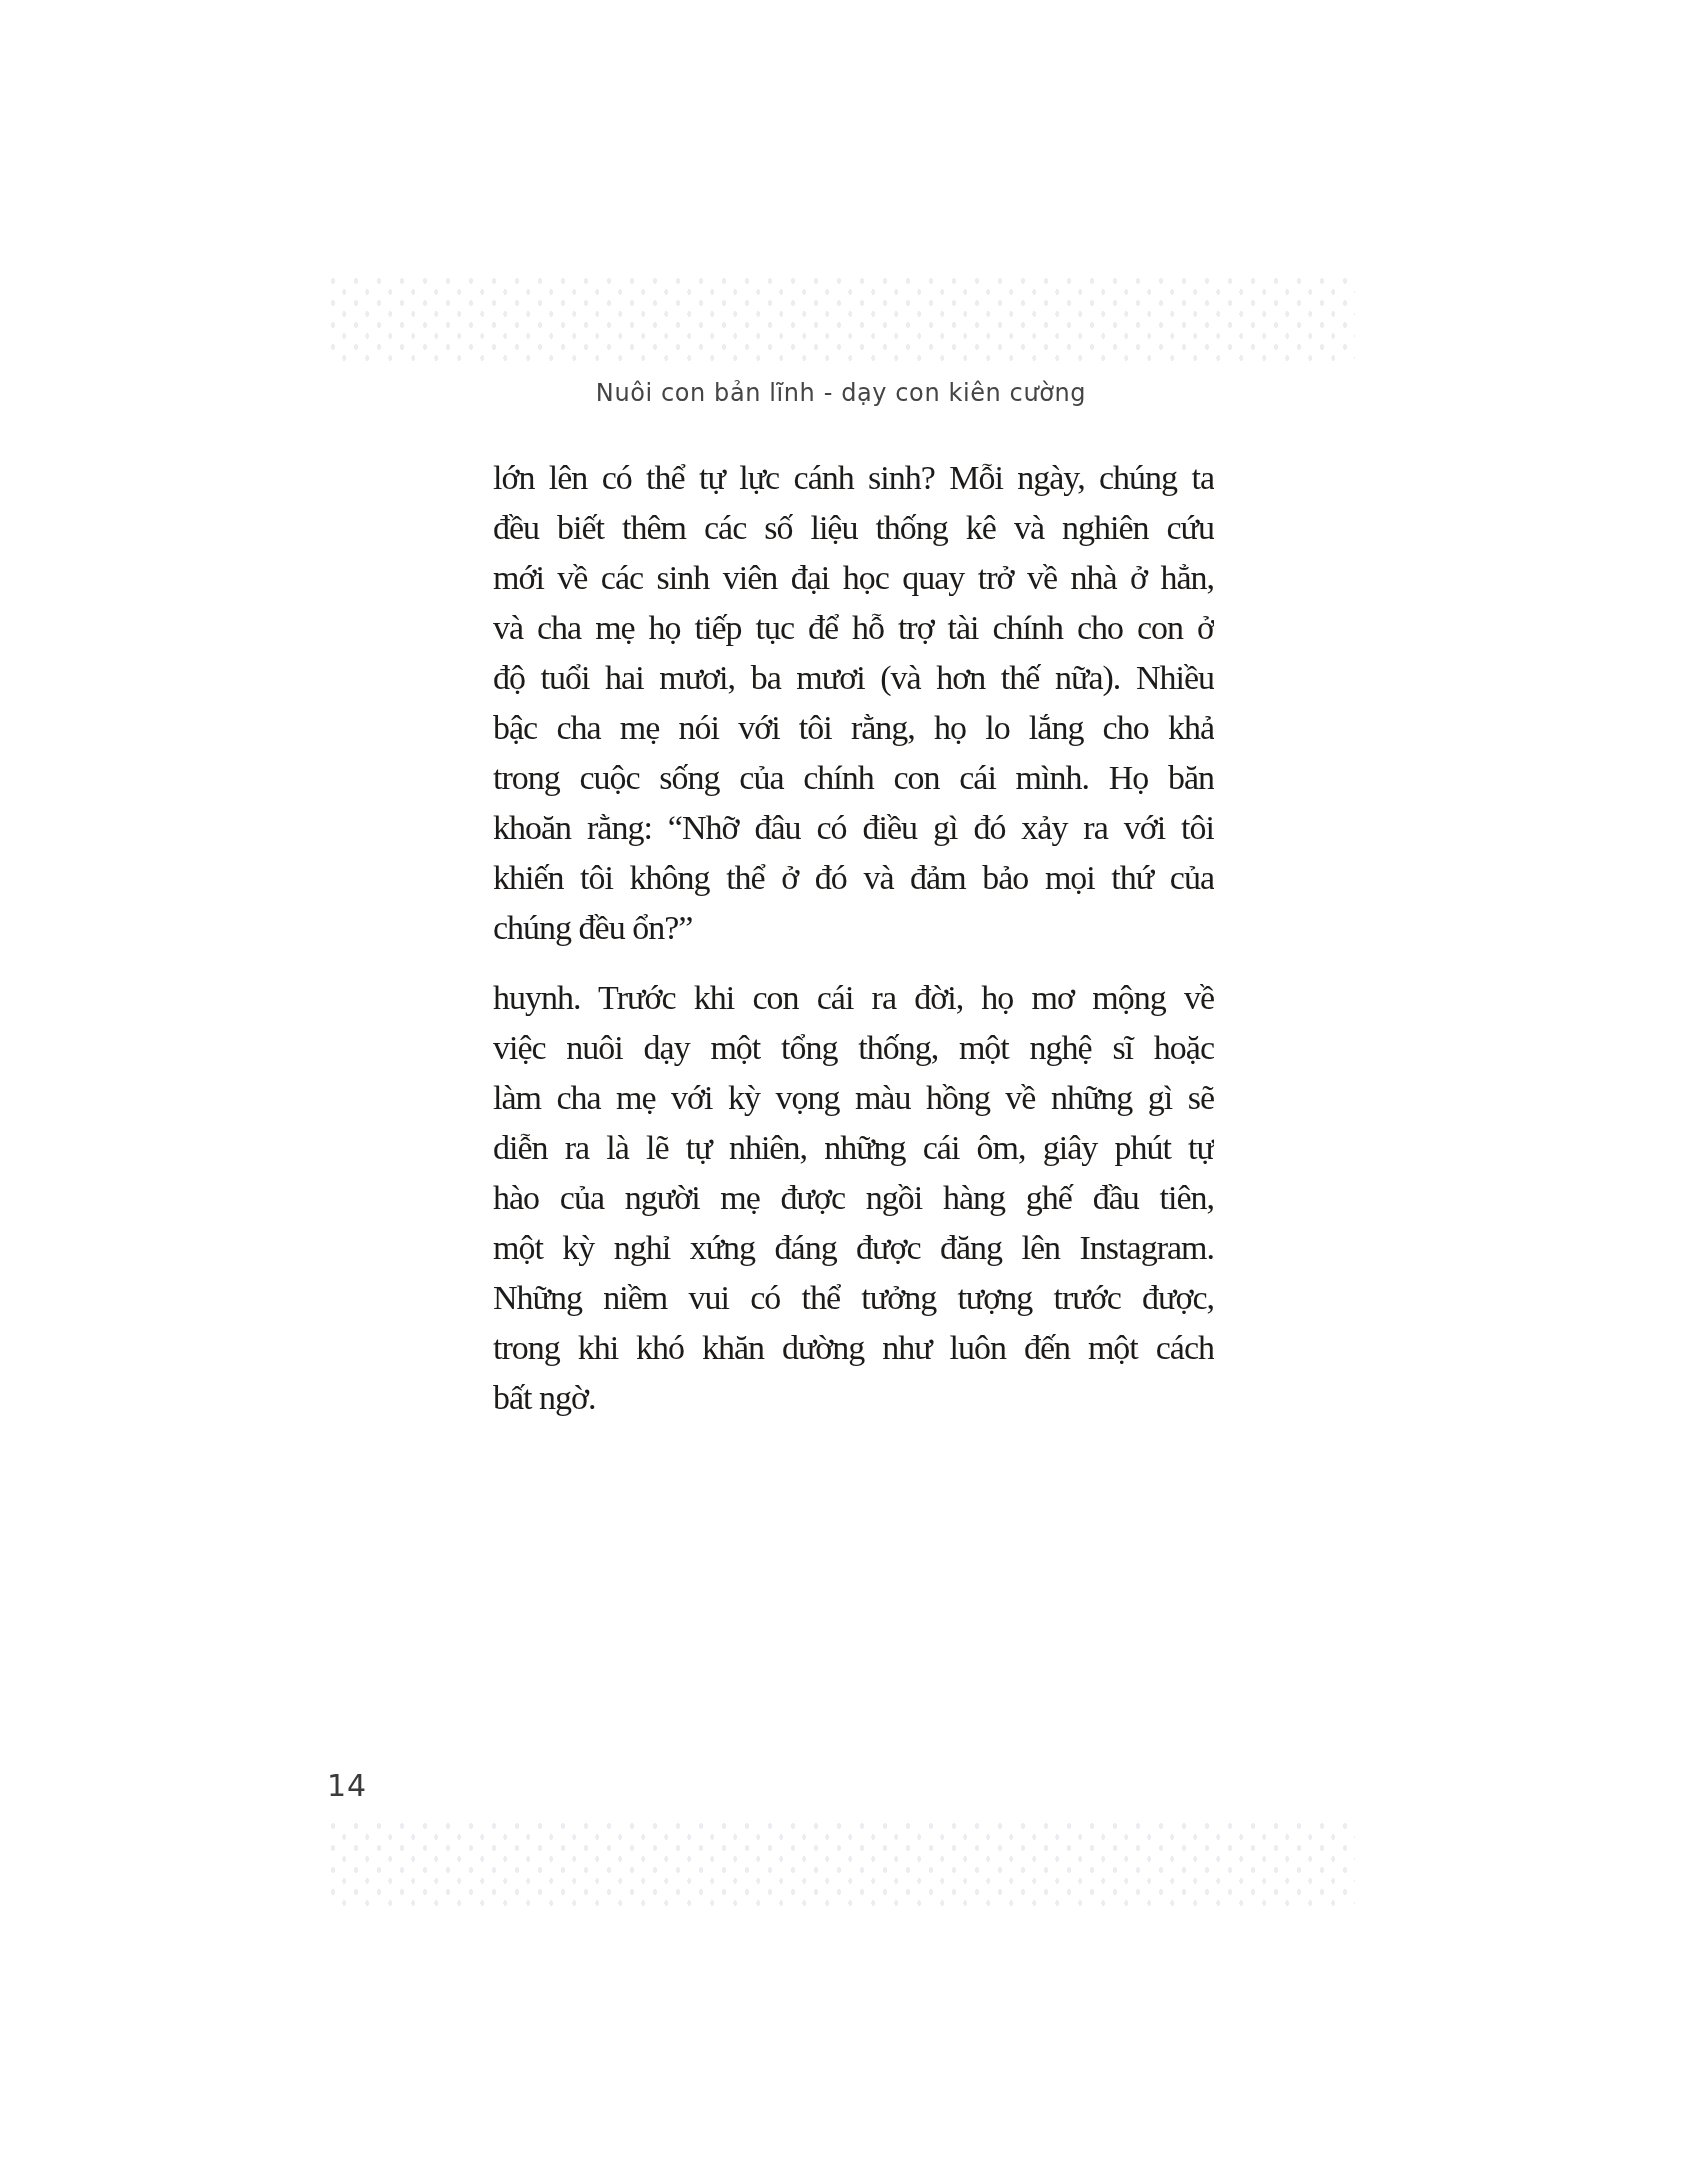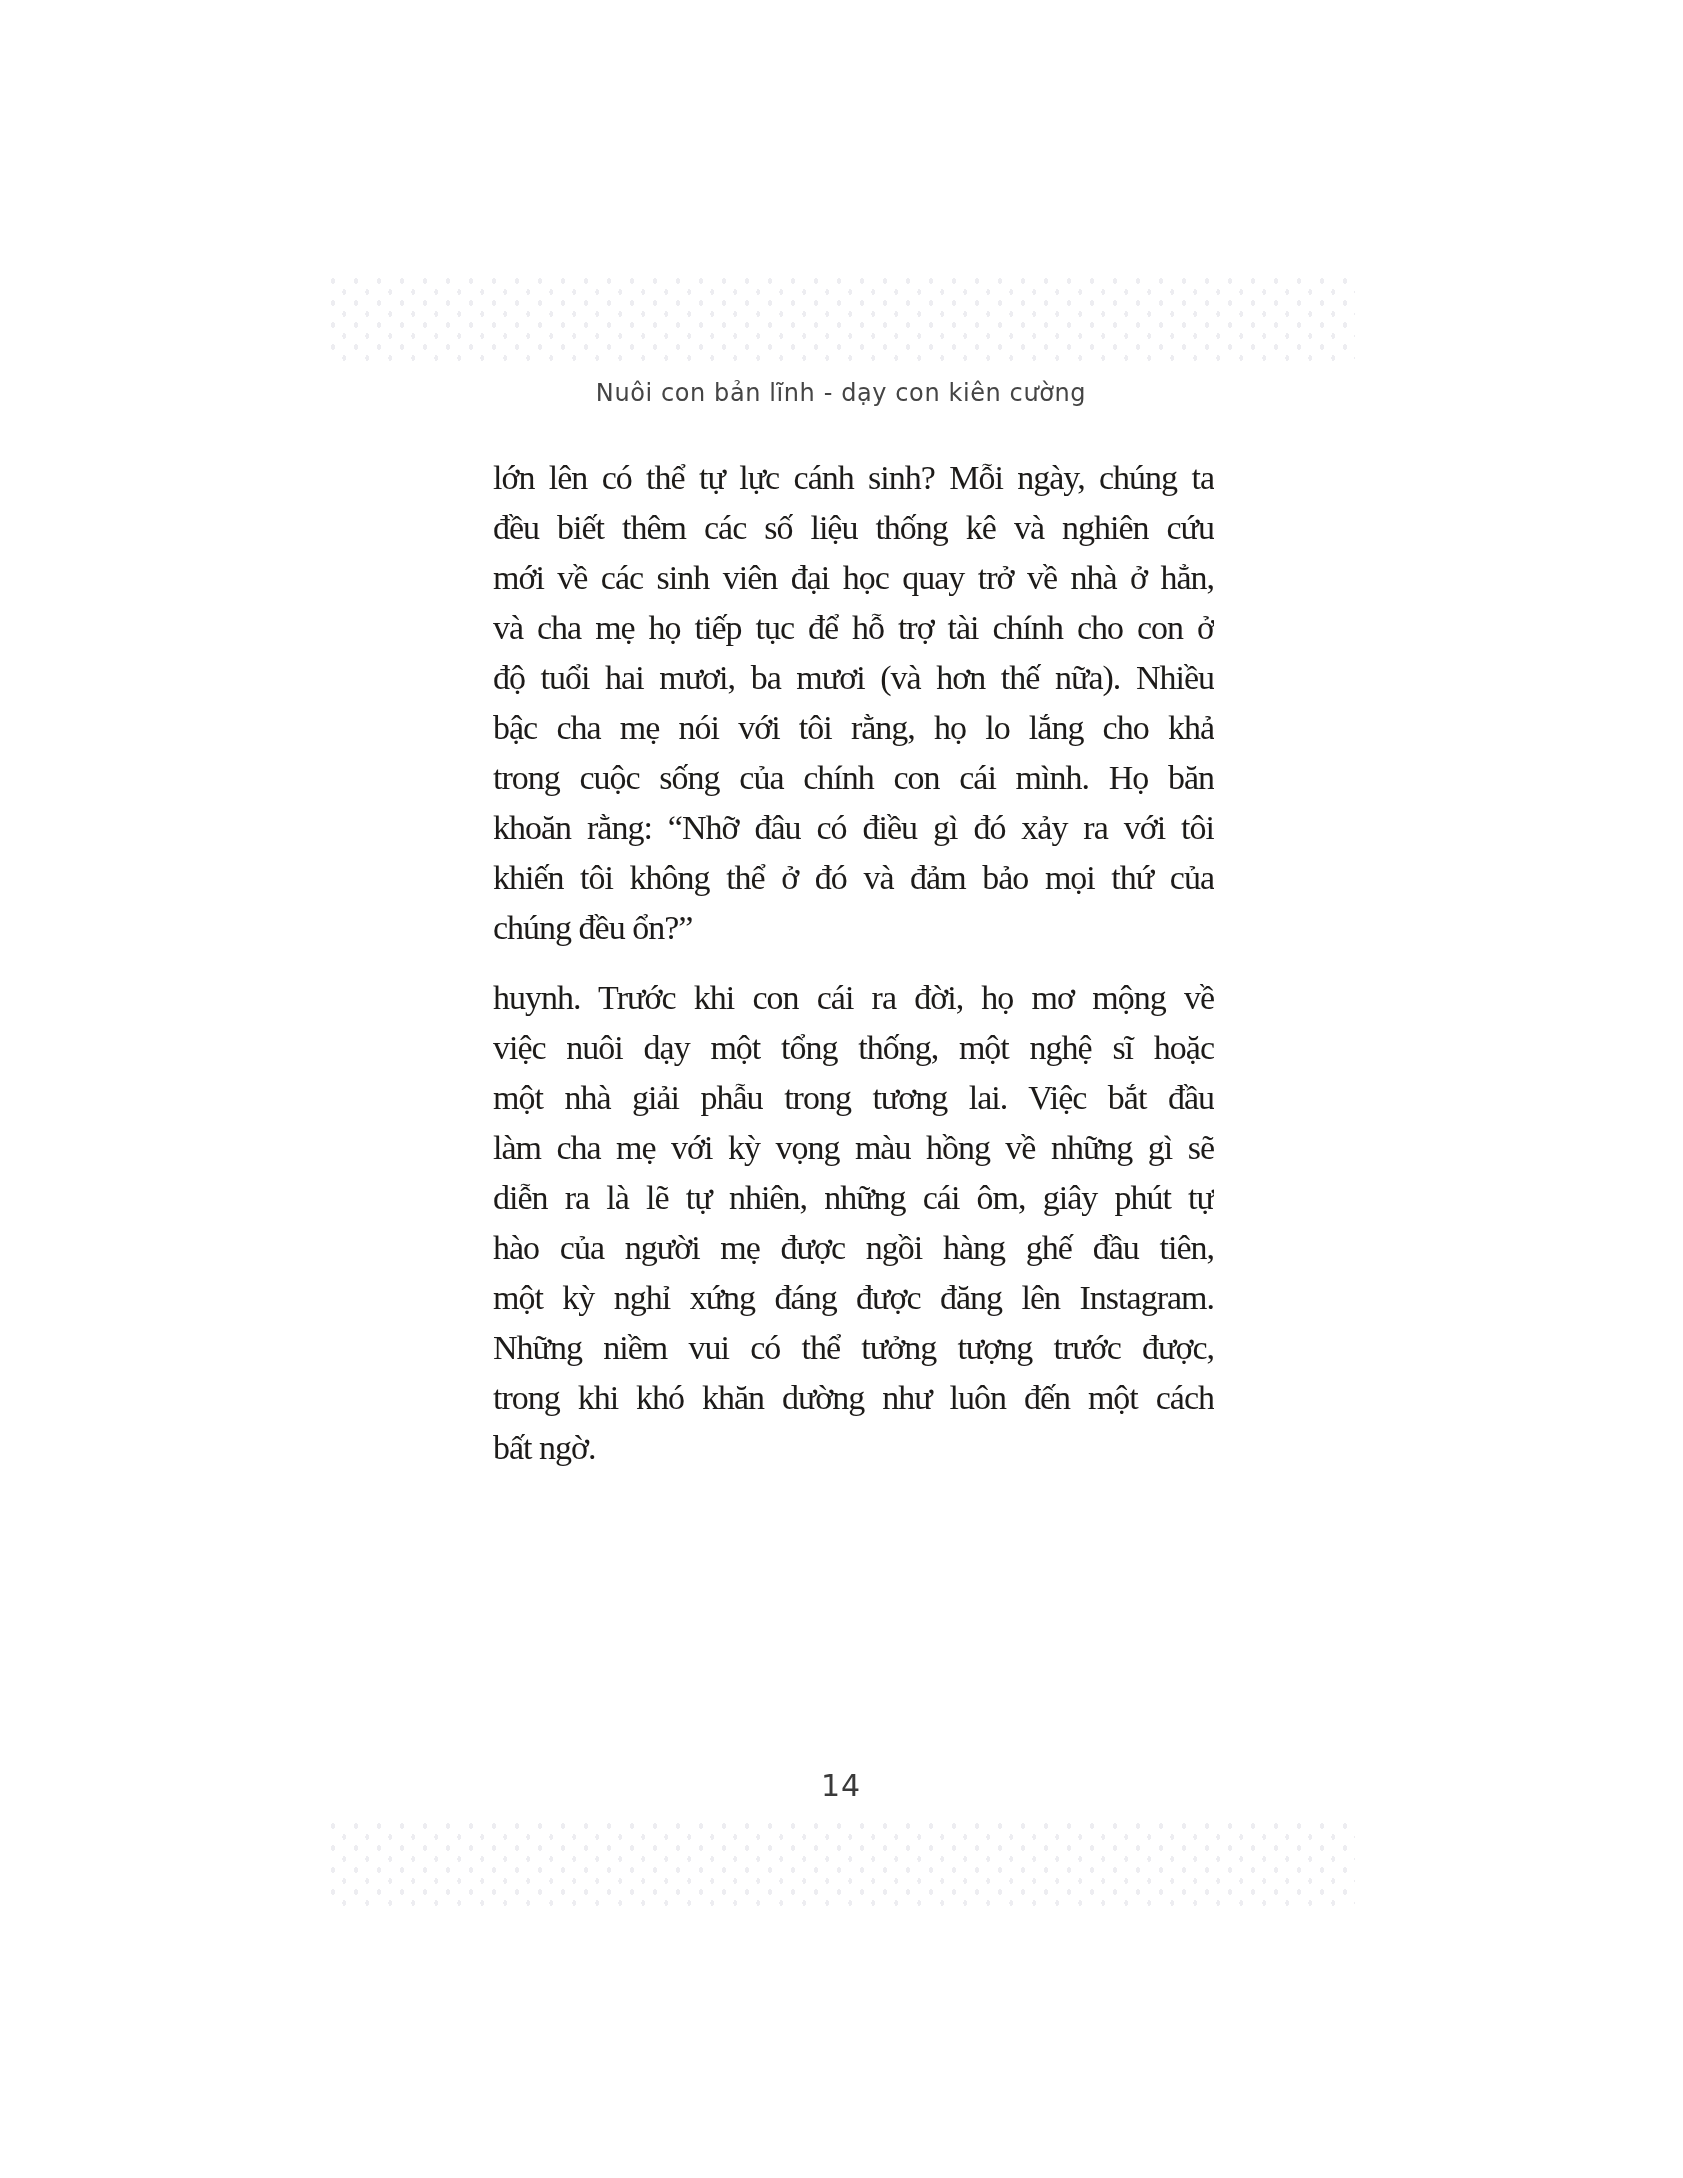--- a/index.html
+++ b/index.html
@@ -71,21 +71,21 @@
   }
   .text-line.indented {
     padding-left: 67px;
   }
 
   .page-number {
     position: absolute;
     left: 327px;
     width: 1028px;
     top: 1768px;
-    text-align: center;
+    text-align: left;
     font-family: "DejaVu Sans", sans-serif;
     font-size: 30px;
     letter-spacing: 1px;
     color: #3a3a3a;
   }
 </style>
 </head>
 <body style="background: rgb(255, 255, 255);">
 
 <div class="page">
@@ -103,21 +103,20 @@
         <div class="text-line">độ tuổi hai mươi, ba mươi (và hơn thế nữa). Nhiều</div>
         <div class="text-line">bậc cha mẹ nói với tôi rằng, họ lo lắng cho khả</div>
         <div class="text-line">trong cuộc sống của chính con cái mình. Họ băn</div>
         <div class="text-line">khoăn rằng: “Nhỡ đâu có điều gì đó xảy ra với tôi</div>
         <div class="text-line">khiến tôi không thể ở đó và đảm bảo mọi thứ của</div>
         <div class="text-line flush-left">chúng đều ổn?”</div>
       </div>
       <div class="paragraph">
         <div class="text-line">huynh. Trước khi con cái ra đời, họ mơ mộng về</div>
         <div class="text-line">việc nuôi dạy một tổng thống, một nghệ sĩ hoặc</div>
-        <div class="text-line">một nhà giải phẫu trong tương lai. Việc bắt đầu</div>
         <div class="text-line">làm cha mẹ với kỳ vọng màu hồng về những gì sẽ</div>
         <div class="text-line">diễn ra là lẽ tự nhiên, những cái ôm, giây phút tự</div>
         <div class="text-line">hào của người mẹ được ngồi hàng ghế đầu tiên,</div>
         <div class="text-line">một kỳ nghỉ xứng đáng được đăng lên Instagram.</div>
         <div class="text-line">Những niềm vui có thể tưởng tượng trước được,</div>
         <div class="text-line">trong khi khó khăn dường như luôn đến một cách</div>
         <div class="text-line flush-left">bất ngờ.</div>
       </div>
     </div>
 

